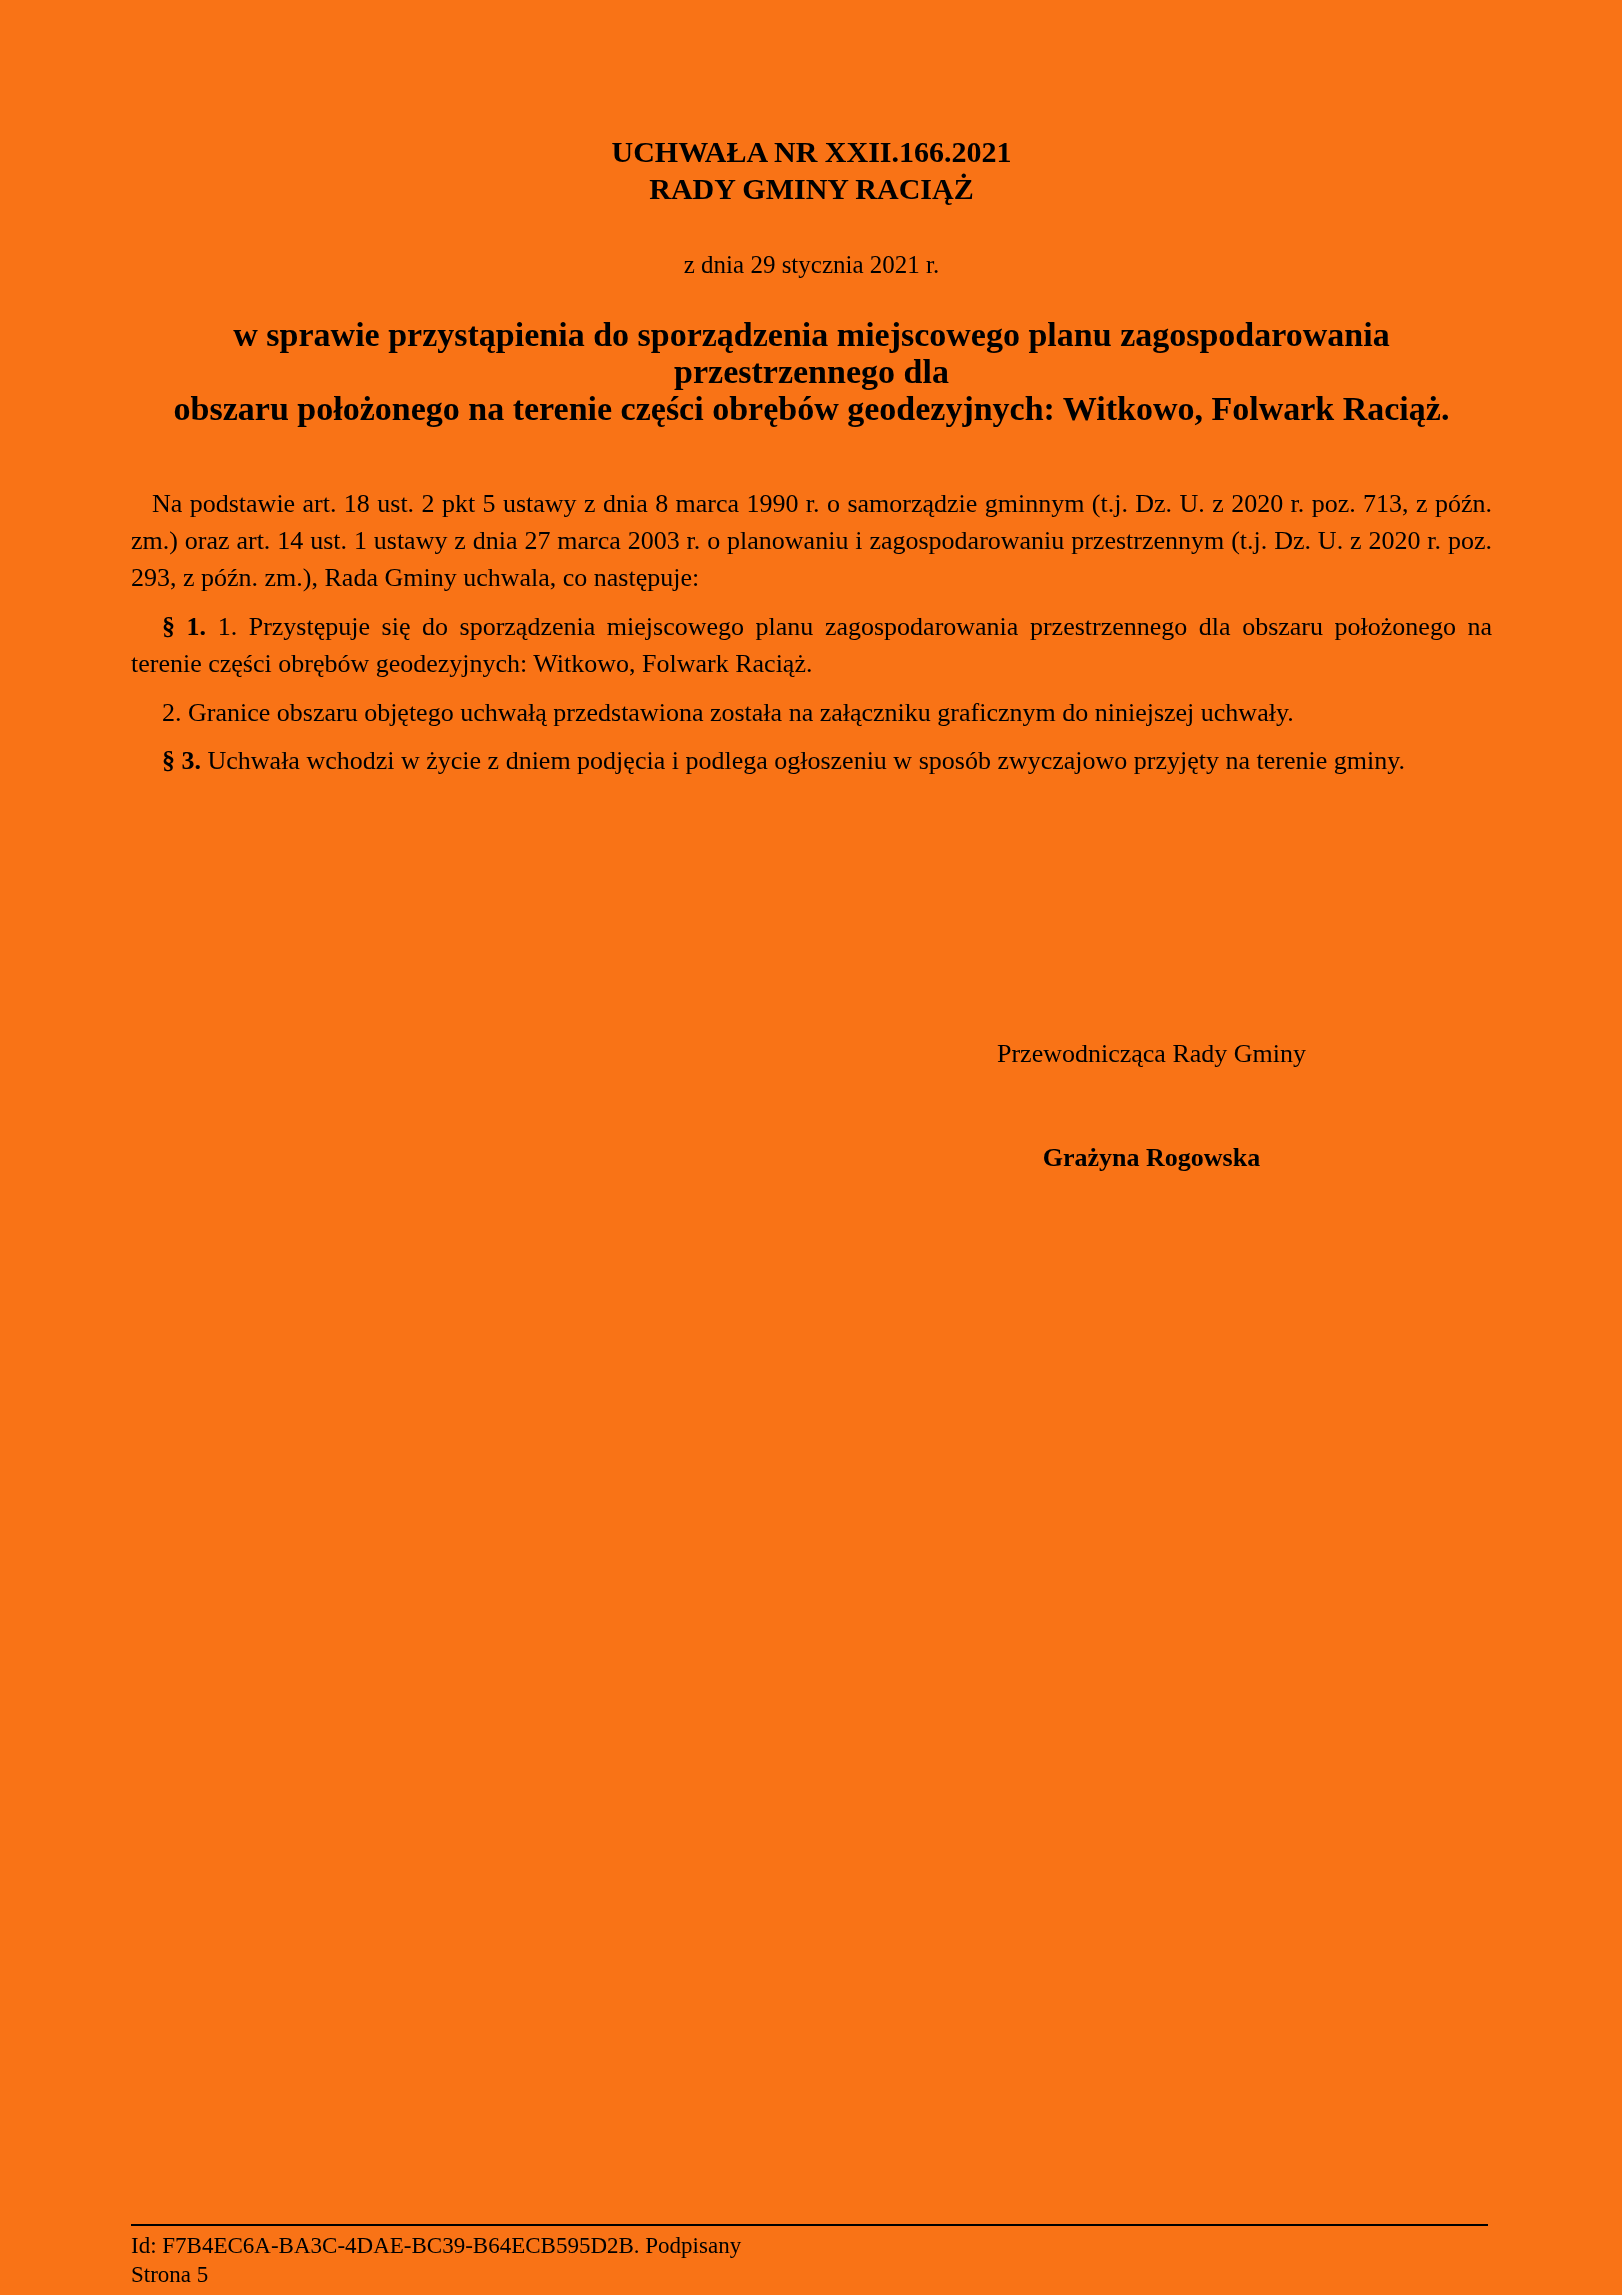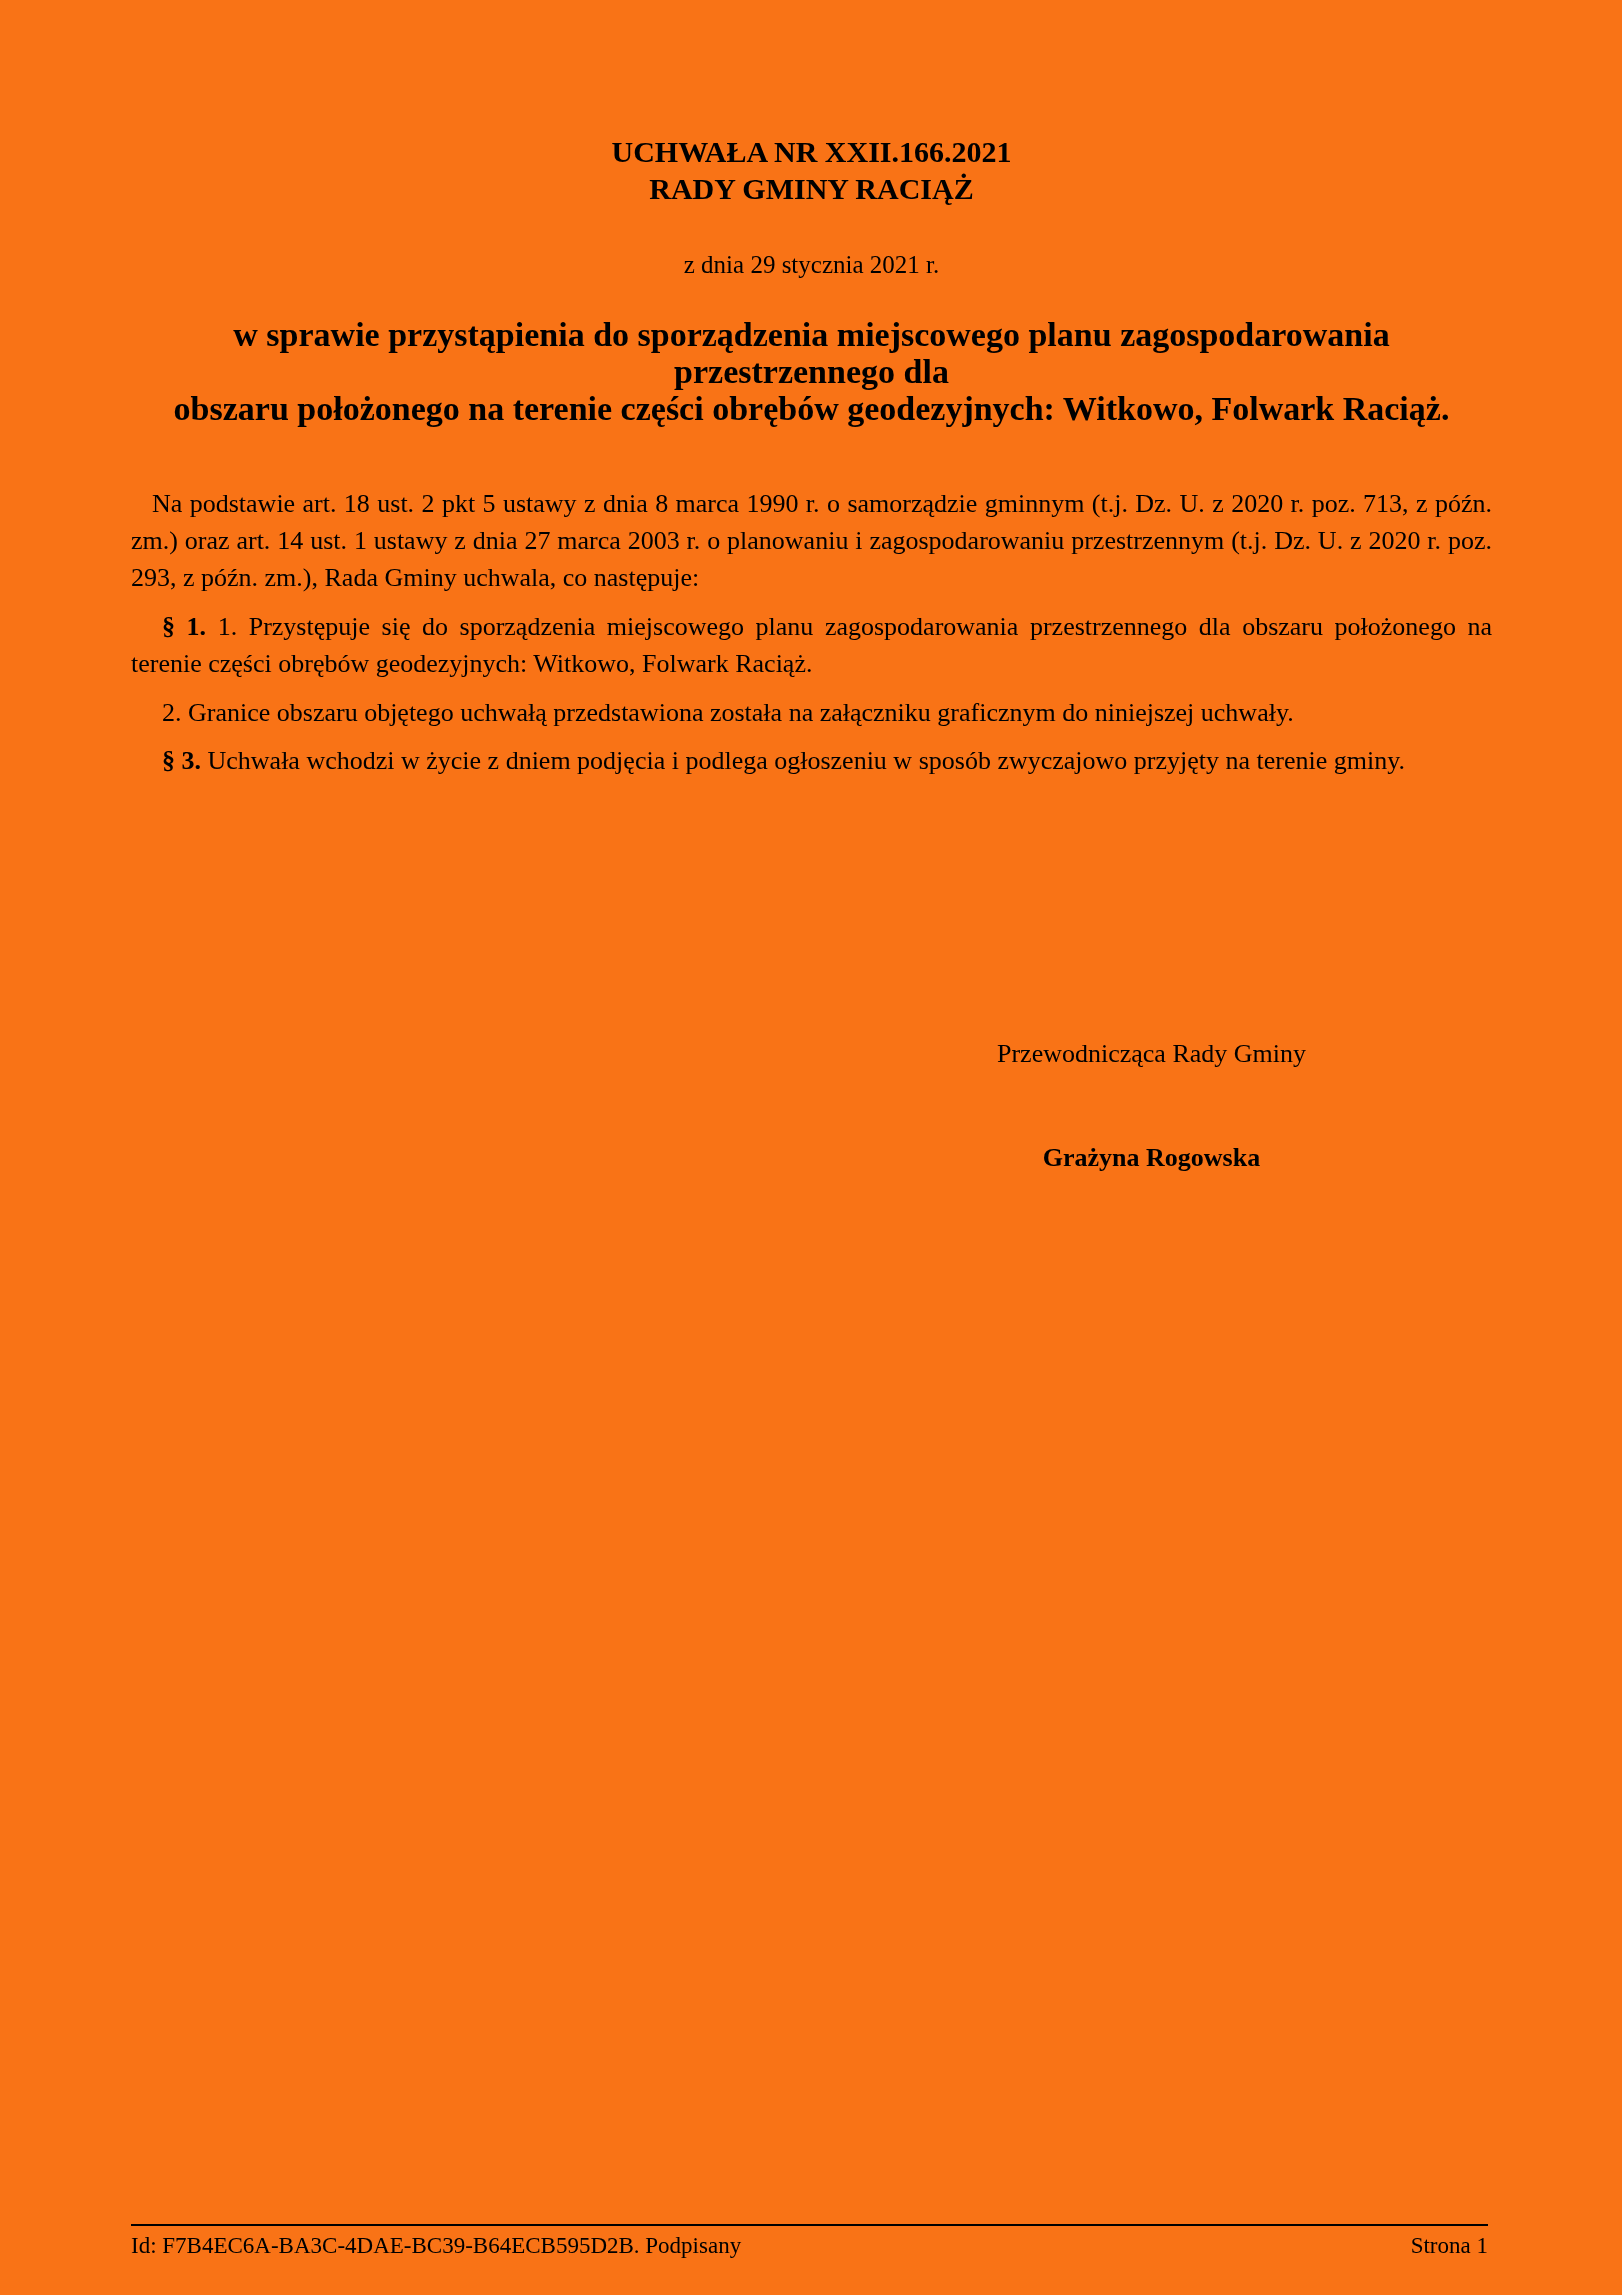--- a/index.html
+++ b/index.html
@@ -82,20 +82,21 @@
     width: 100%;
     height: 0;
   }
   .footer-row {
     margin-top: 5.2px;
     display: flex;
     justify-content: space-between;
     align-items: baseline;
     font-size: 23px;
     line-height: 29px;
+    flex-direction: column;
   }
 </style>
 </head>
 <body>
 
 <div class="page">
   <div class="content">
 
     <div class="doc-title">
       <div>UCHWAŁA NR XXII.166.2021</div>
@@ -122,17 +123,17 @@
 
   <div class="signature">
     <div class="sig-role">Przewodnicząca Rady Gminy</div>
     <div class="sig-name">Grażyna Rogowska</div>
   </div>
 
   <div class="footer">
     <div class="footer-rule"></div>
     <div class="footer-row">
       <span>Id: F7B4EC6A-BA3C-4DAE-BC39-B64ECB595D2B. Podpisany</span>
-      <span>Strona 1</span>
+      <span>Strona 5</span>
     </div>
   </div>
 </div>
 
 
 </body></html>

